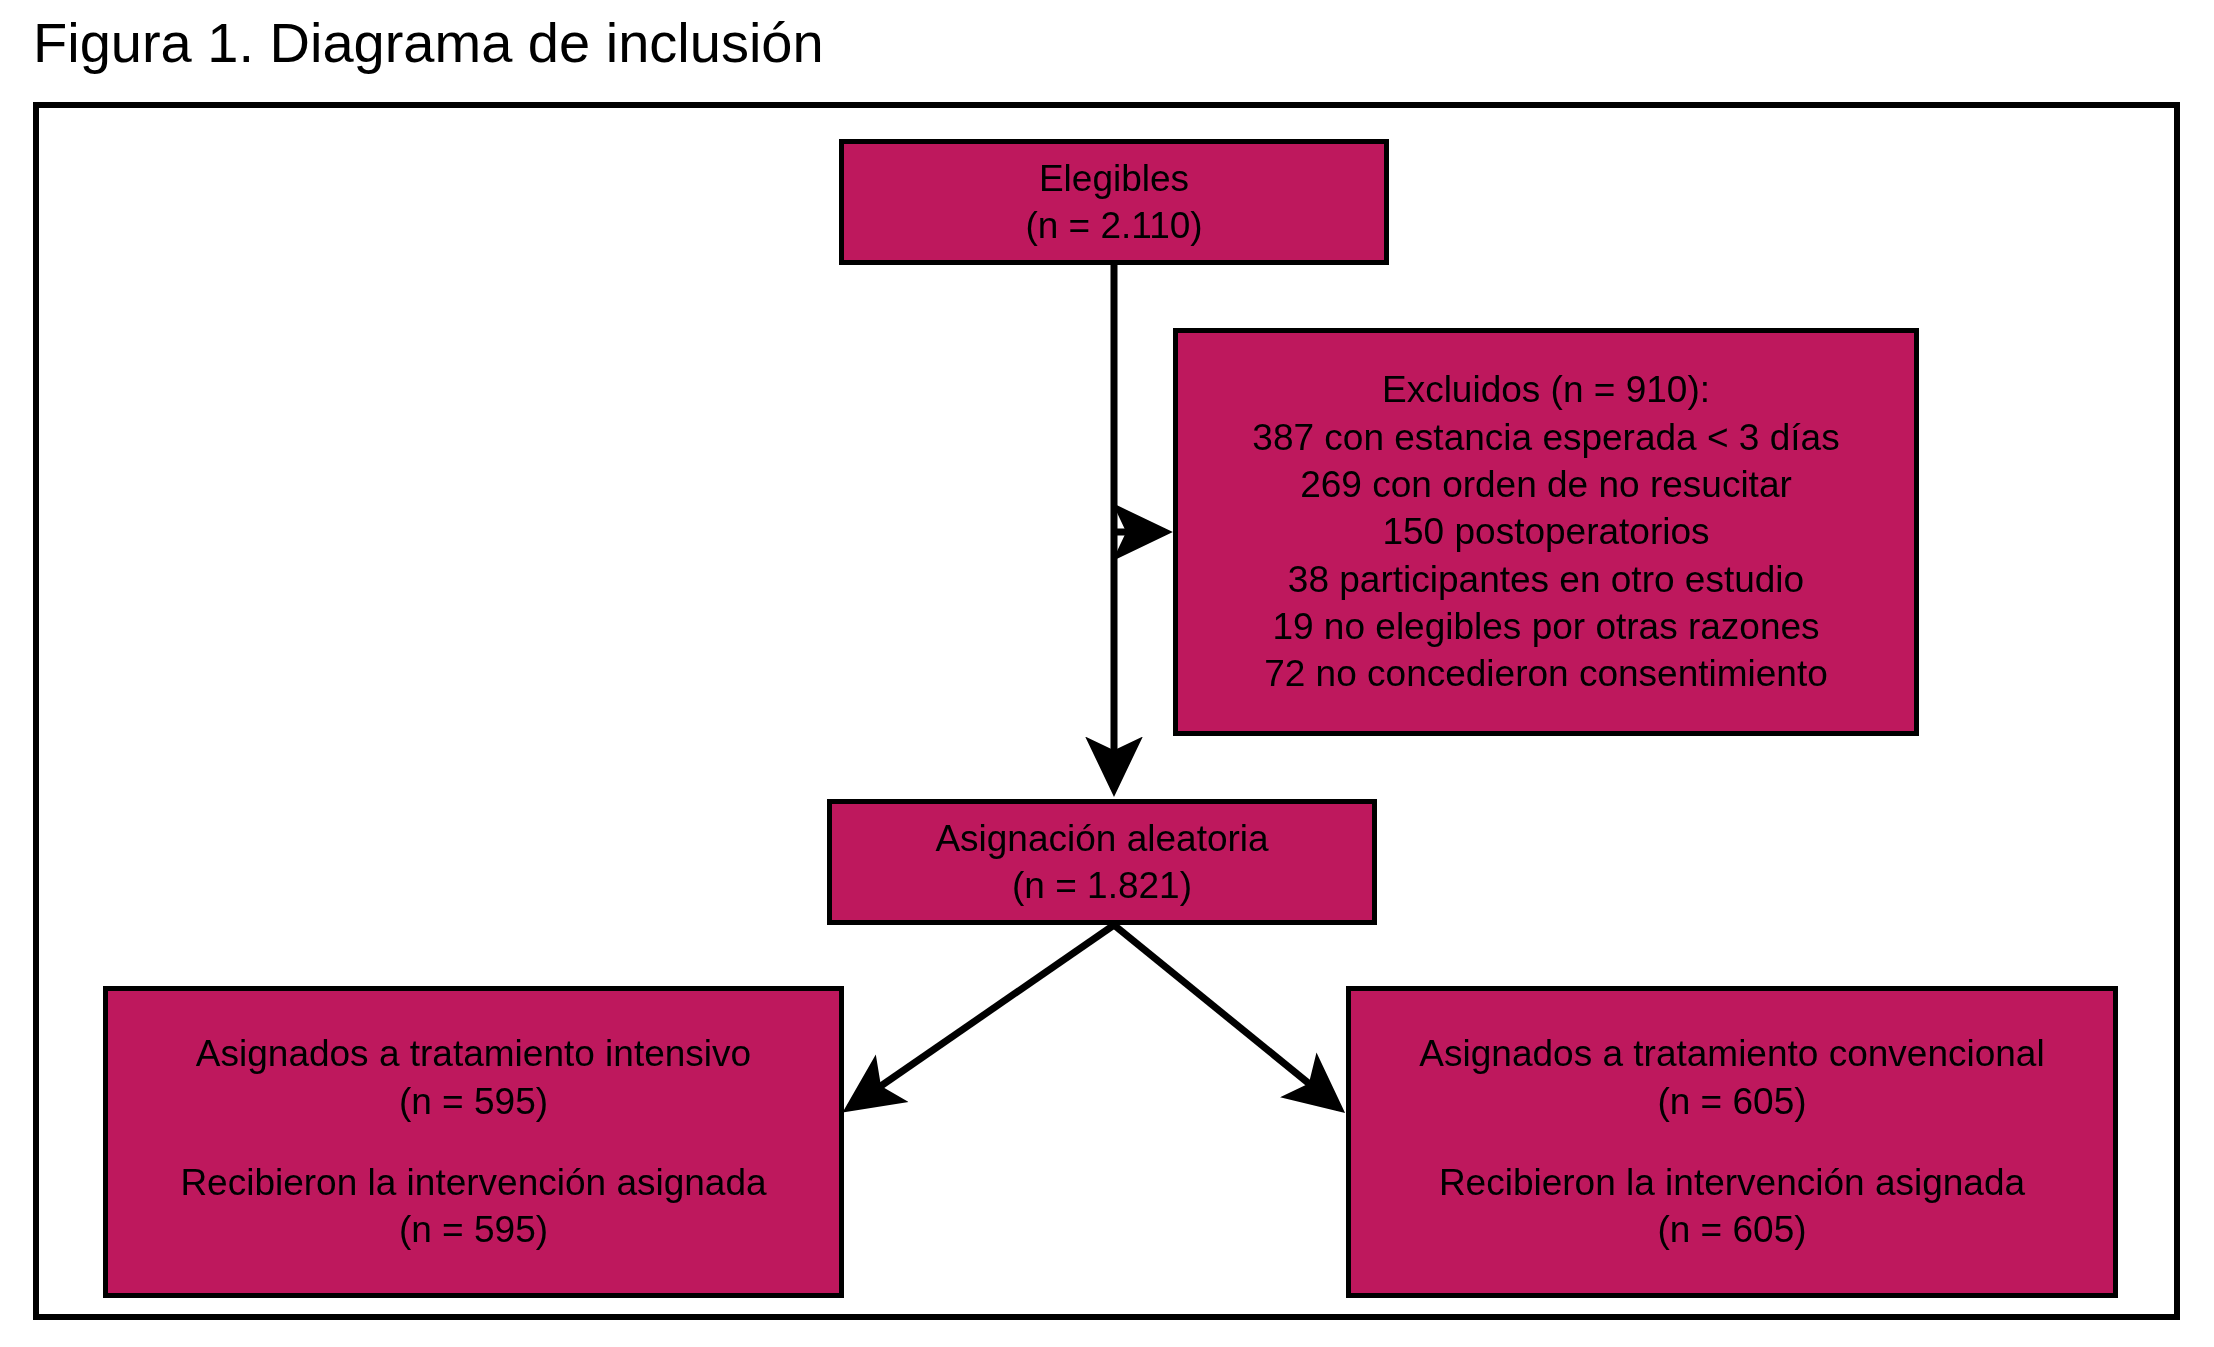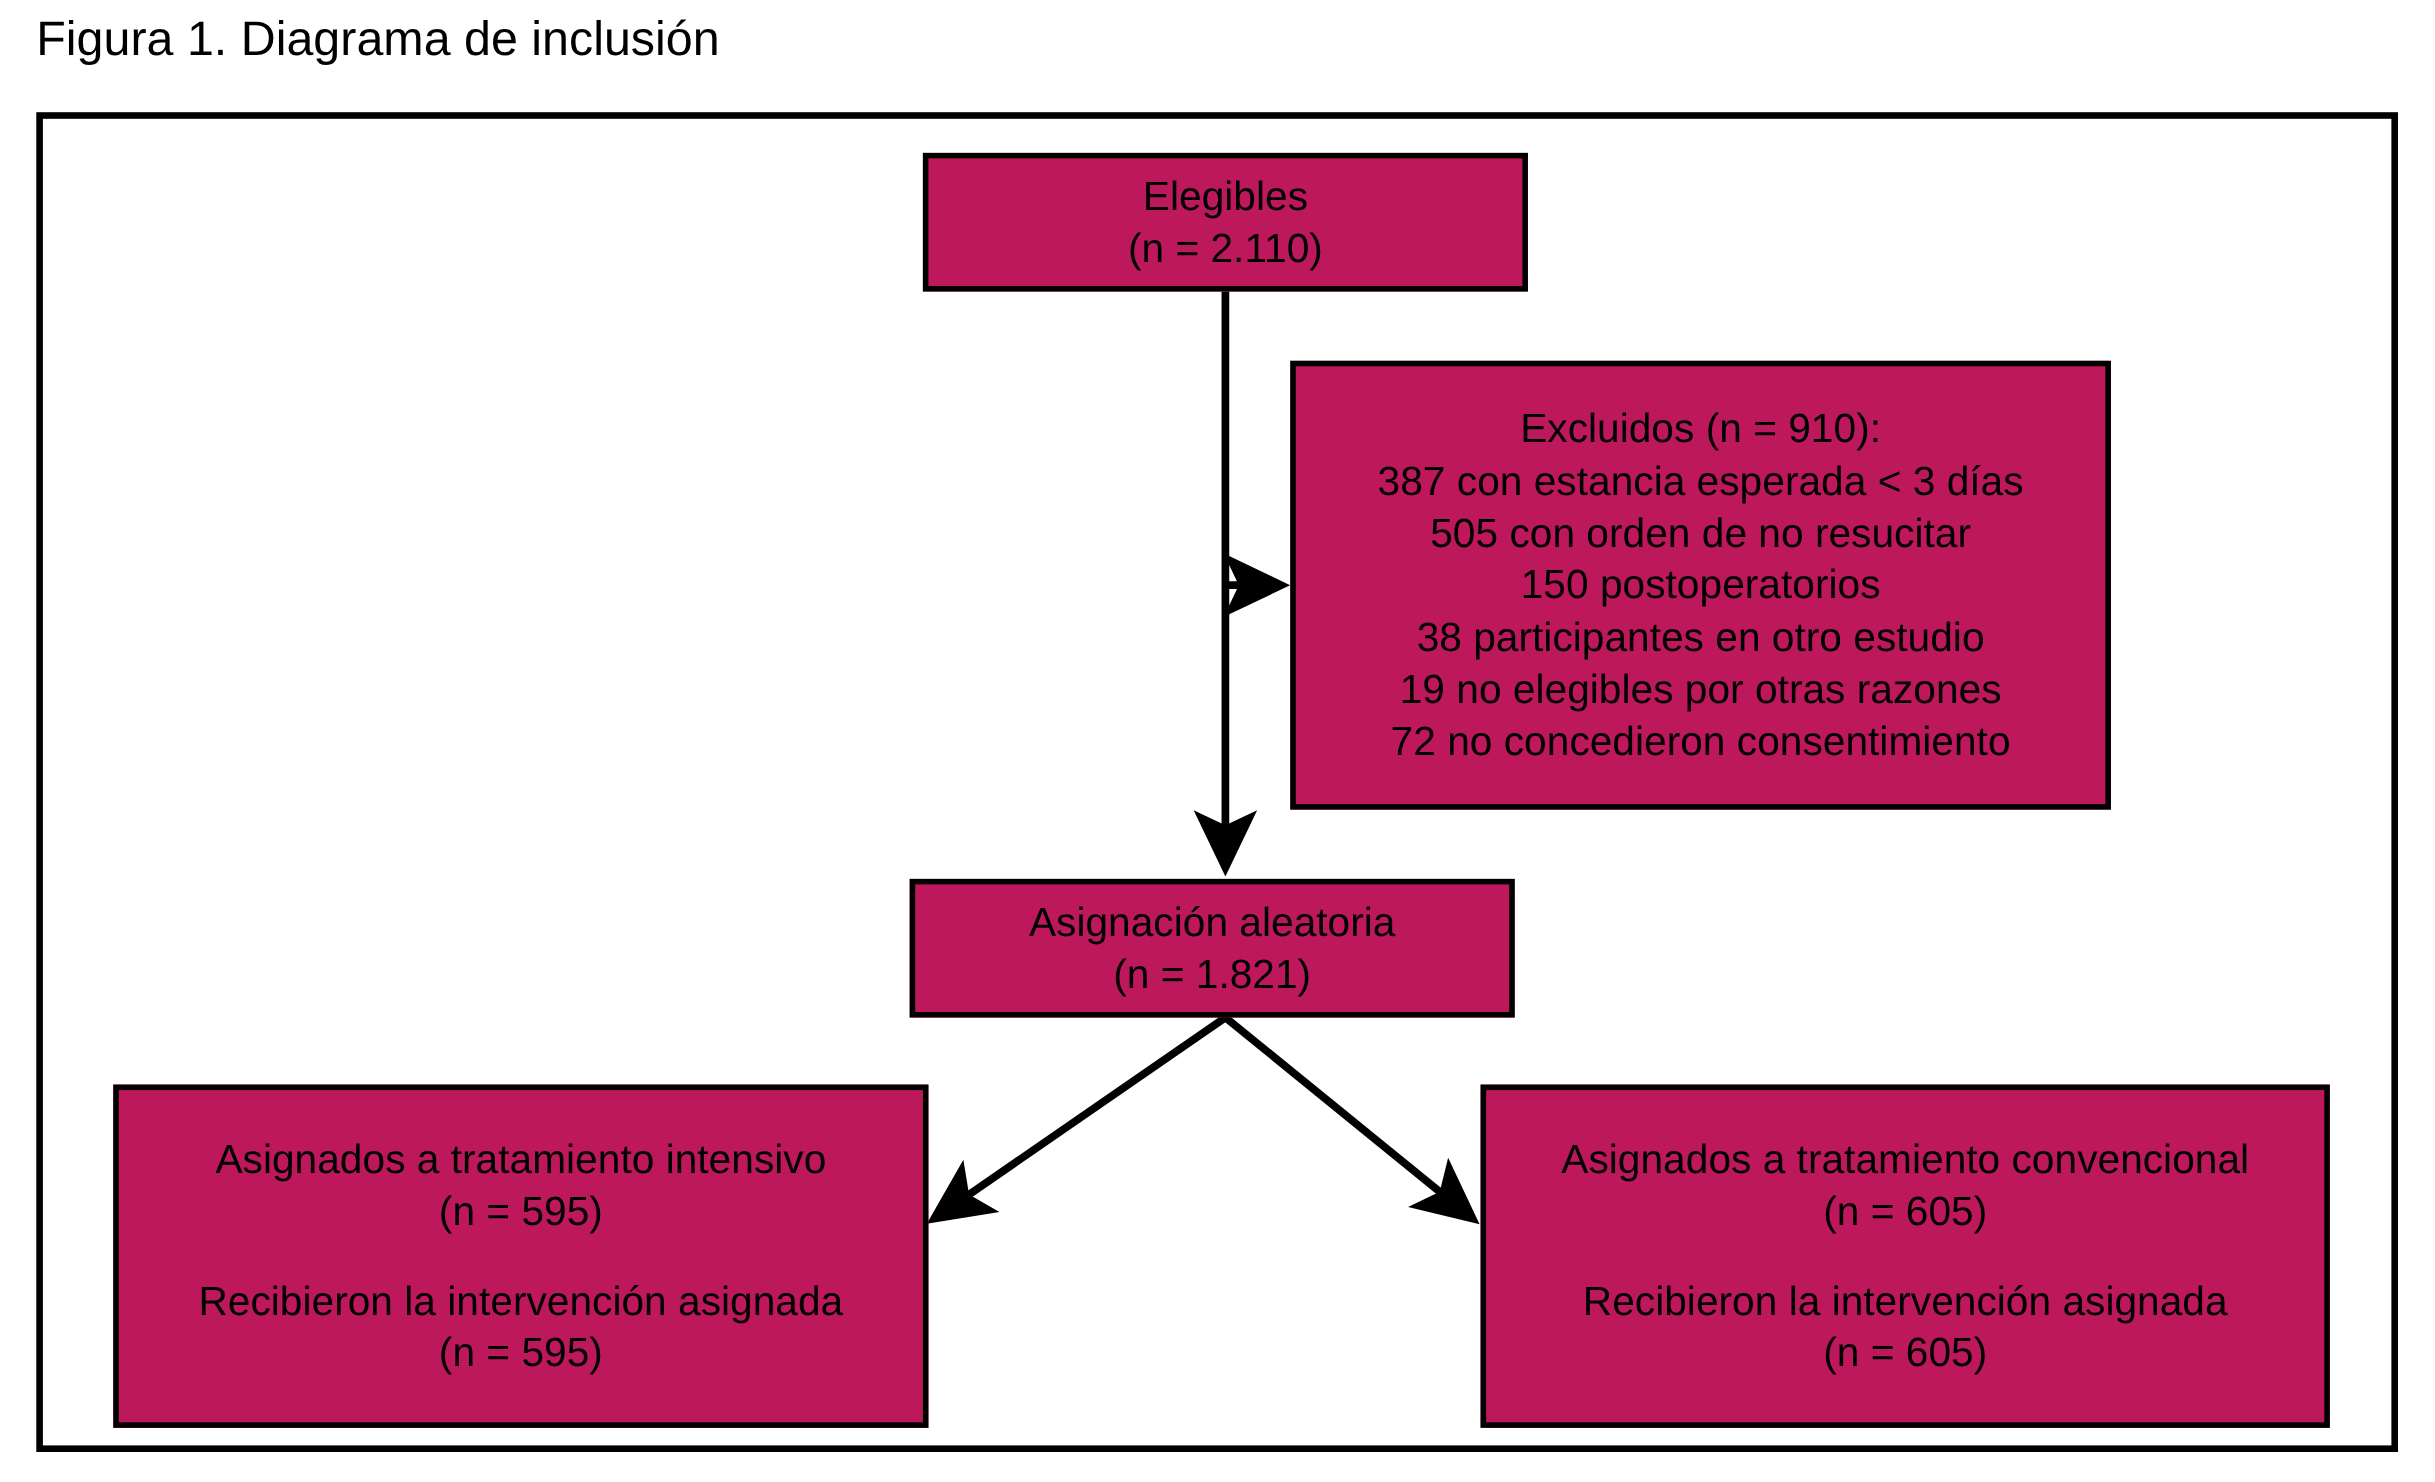--- a/index.html
+++ b/index.html
@@ -15,21 +15,21 @@
     position: relative;
     width: 2214px;
     height: 1347px;
     background: #ffffff;
     overflow: hidden;
   }
   #figure-title {
     position: absolute;
     left: 33px;
     top: 12px;
-    font-size: 44px;
+    font-size: 56px;
     line-height: 1.1;
     color: #000000;
     white-space: nowrap;
   }
   #diagram-frame {
     position: absolute;
     left: 33px;
     top: 102px;
     width: 2147px;
     height: 1218px;
@@ -124,21 +124,21 @@
     </svg>
 
     <div class="node-box" id="box-eligible">
       <span class="node-line">Elegibles</span>
       <span class="node-line">(n = 2.110)</span>
     </div>
 
     <div class="node-box" id="box-excluded">
       <span class="node-line">Excluidos (n = 910):</span>
       <span class="node-line">387 con estancia esperada &lt; 3 días</span>
-      <span class="node-line">505 con orden de no resucitar</span>
+      <span class="node-line">269 con orden de no resucitar</span>
       <span class="node-line">150 postoperatorios</span>
       <span class="node-line">38 participantes en otro estudio</span>
       <span class="node-line">19 no elegibles por otras razones</span>
       <span class="node-line">72 no concedieron consentimiento</span>
     </div>
 
     <div class="node-box" id="box-randomized">
       <span class="node-line">Asignación aleatoria</span>
       <span class="node-line">(n = 1.821)</span>
     </div>

